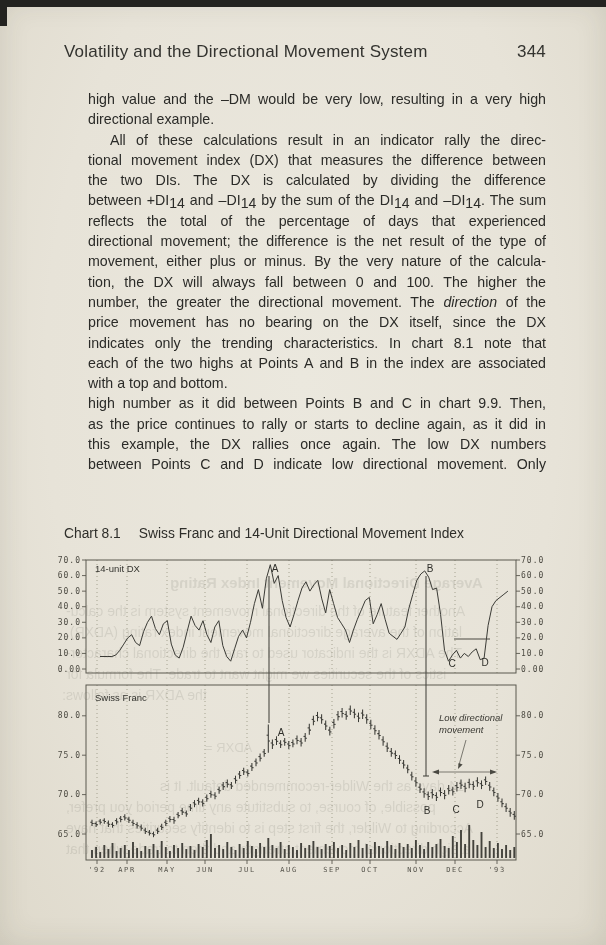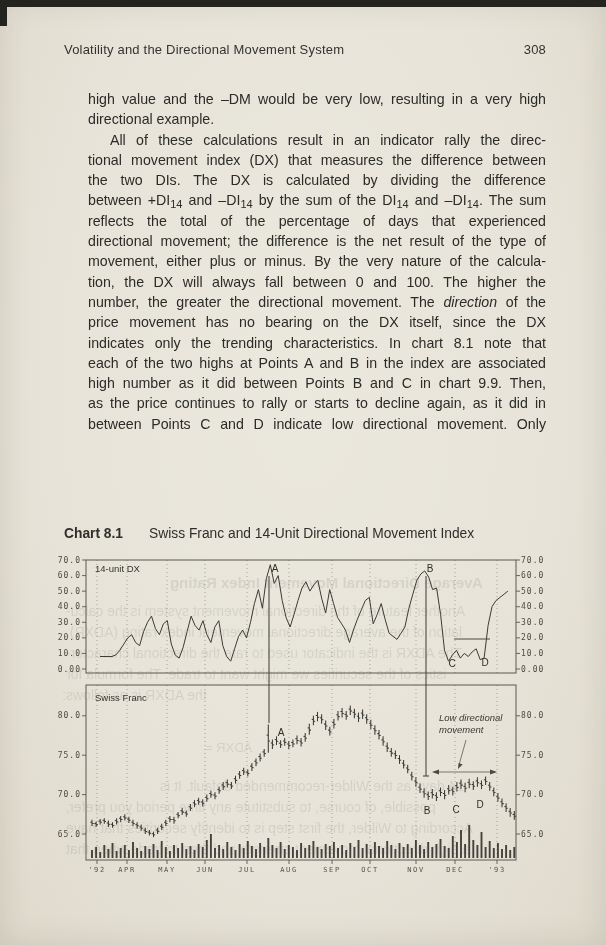--- a/index.html
+++ b/index.html
@@ -2,29 +2,29 @@
 <html><head>
 <meta charset="utf-8">
 <style>
   html,body{margin:0;padding:0;background:#b0aca0;}
   .page{position:relative;width:606px;height:945px;overflow:hidden;
     background:radial-gradient(ellipse at 50% 40%, #ebe8de 0%, #e7e3d8 60%, #ded9cb 100%);
     font-family:"Liberation Sans",sans-serif;box-shadow:inset 0 0 30px rgba(60,55,40,.12);}
   .top-strip{position:absolute;top:0;left:0;width:606px;height:7px;background:#232320;}
   .corner-notch{position:absolute;top:0;left:0;width:7px;height:26px;background:#232320;}
   .hdr{position:absolute;top:42px;left:64px;width:482px;display:flex;justify-content:space-between;
-    font-size:13px;color:#33332f;letter-spacing:.2px;align-items:center;}
+    font-size:17px;color:#33332f;letter-spacing:.2px;align-items:center;}
   .body-text{position:absolute;top:89px;left:64px;width:482px;z-index:2;
     font-size:14.2px;line-height:20.3px;color:#2b2b28;}
   .line{text-align:justify;text-align-last:justify;height:20.3px;overflow:visible;margin-left:24px;}
   .line.last{text-align-last:left;}
   .line.indent{padding-left:22px;}
-  sub{font-size:11px;vertical-align:-3px;}
+  sub{font-size:14px;vertical-align:-3px;}
   .caption{position:absolute;top:526px;left:64px;width:500px;font-size:13.8px;color:#2e2e2a;z-index:2;}
-  .cap-label{font-weight:bold;margin-right:26px;text-align:center;}
+  .cap-label{font-weight:normal;margin-right:18px;text-align:center;}
   .ghost-layer{position:absolute;top:0;left:0;width:606px;height:945px;z-index:1;}
   .ghost{position:absolute;transform:scaleX(-1);opacity:.12;color:#4e4e44;white-space:nowrap;}
   .gbold{font-weight:bold;}
   #chart-svg{position:absolute;top:0;left:0;z-index:2;}
   .grid{stroke:#94927f;stroke-width:.8;stroke-dasharray:1 3;}
   .panel{fill:none;stroke:#5a584f;stroke-width:1;}
   .tick{stroke:#5a584f;stroke-width:.9;}
   .ax{font:8px "DejaVu Sans Mono",monospace;letter-spacing:1px;fill:#4c4a42;}
   .mlab{font:7px "DejaVu Sans Mono",monospace;letter-spacing:1.6px;fill:#54524a;}
   .ptitle{font:9.5px "Liberation Sans",sans-serif;fill:#33332e;}
@@ -39,21 +39,21 @@
 </style>
 </head>
 <body>
 
 <div class="page">
   <div class="top-strip"></div>
   <div class="corner-notch"></div>
 
   <div class="hdr">
     <span>Volatility and the Directional Movement System</span>
-    <span>308</span>
+    <span>344</span>
   </div>
 
   <div class="ghost-layer">
       <div class="ghost gbold" style="left: 170px; top: 574px; font-size: 15px;">Average Directional Movement Index Rating</div>
       <div class="ghost" style="left: 66px; top: 603px; font-size: 14px;">Another feature of the directional movement system is the calcu-</div>
       <div class="ghost" style="left: 66px; top: 624px; font-size: 14px;">lation of the average directional movement index rating (ADXR).</div>
       <div class="ghost" style="left: 66px; top: 645px; font-size: 14px;">The ADXR is the indicator used to rate the directional character-</div>
       <div class="ghost" style="left: 66px; top: 666px; font-size: 14px;">istics of the securities we might want to trade. The formula for</div>
       <div class="ghost" style="left: 62px; top: 687px; font-size: 14px;">the ADXR is as follows:</div>
       <div class="ghost" style="left: 205px; top: 740px; font-size: 13px;">ADXR =</div>
@@ -71,22 +71,24 @@
       <div class="line">the two DIs. The DX is calculated by dividing the difference</div>
       <div class="line">between +DI<sub>14</sub> and –DI<sub>14</sub> by the sum of the DI<sub>14</sub> and –DI<sub>14</sub>. The sum</div>
       <div class="line">reflects the total of the percentage of days that experienced</div>
       <div class="line">directional movement; the difference is the net result of the type of</div>
       <div class="line">movement, either plus or minus. By the very nature of the calcula-</div>
       <div class="line">tion, the DX will always fall between 0 and 100. The higher the</div>
       <div class="line">number, the greater the directional movement. The <span style="font-style: italic;">direction</span> of the</div>
       <div class="line">price movement has no bearing on the DX itself, since the DX</div>
       <div class="line">indicates only the trending characteristics. In chart 8.1 note that</div>
       <div class="line">each of the two highs at Points A and B in the index are associated</div>
+      <div class="line last">with a top and bottom.</div>
       <div class="line">high number as it did between Points B and C in chart 9.9. Then,</div>
       <div class="line">as the price continues to rally or starts to decline again, as it did in</div>
+      <div class="line">this example, the DX rallies once again. The low DX numbers</div>
       <div class="line">between Points C and D indicate low directional movement. Only</div>
     </div>
 
   <div class="caption">
     <span class="cap-label">Chart 8.1</span><span>Swiss Franc and 14-Unit Directional Movement Index</span>
   </div>
 
   <svg id="chart-svg" width="606" height="945" viewBox="0 0 606 945">
       <g>
         <line x1="97" y1="560" x2="97" y2="673" class="grid"></line>

